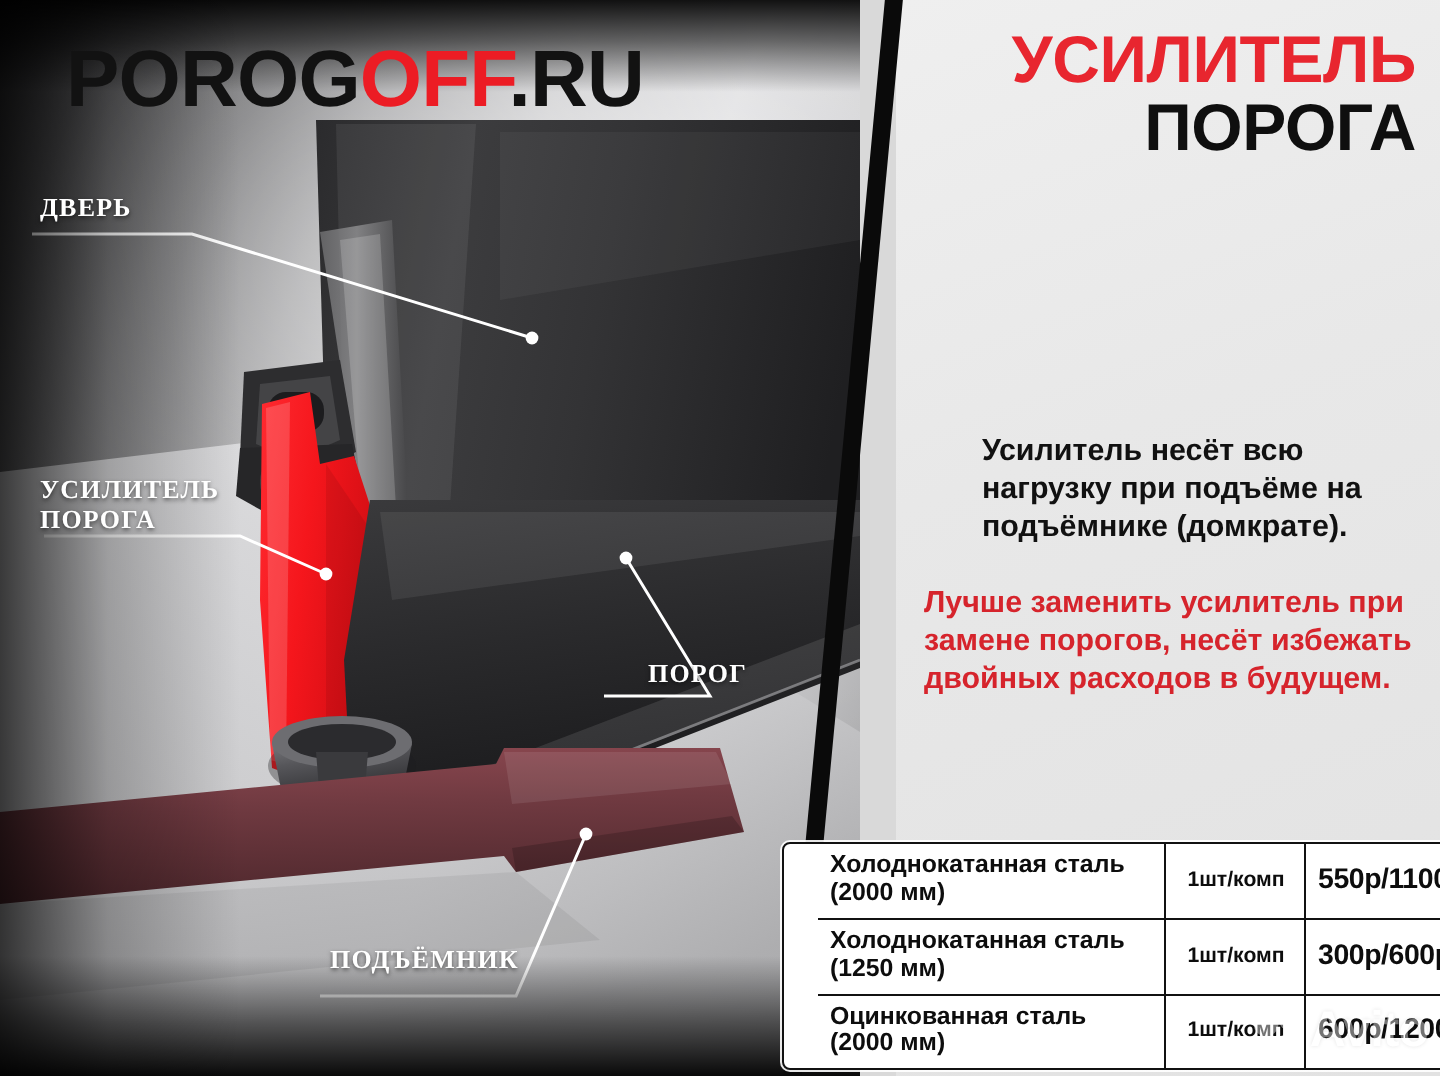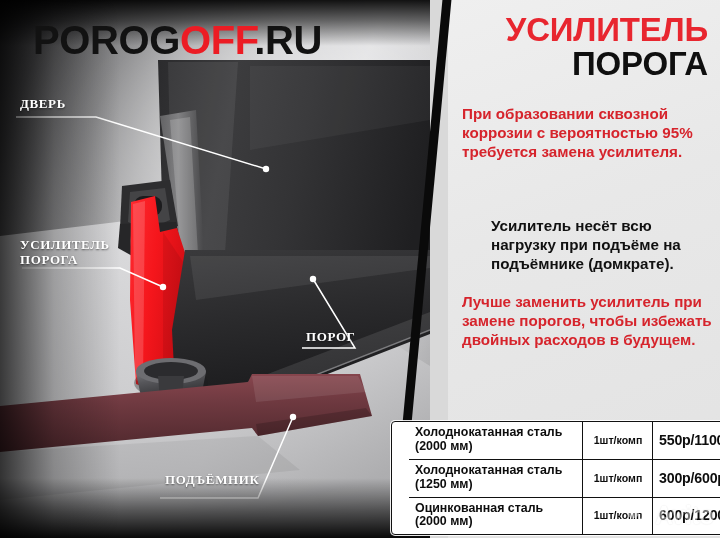--- a/index.html
+++ b/index.html
@@ -68,21 +68,21 @@
     font-weight: 700;
     letter-spacing: 0.6px;
     line-height: 1.18;
     text-shadow: 0 1px 2px rgba(0,0,0,0.55);
     z-index: 30;
     white-space: pre-line;
     font-family: Liberation Serif, serif;
   }
   .callout-door  { left: 20px;  top: 96px;  }
   .callout-reinf { left: 20px;  top: 237px; }
-  .callout-sill  { left: 306px; top: 329px; }
+  .callout-sill  { left: 324px; top: 329px; }
   .callout-lift  { left: 165px; top: 472px; }
 
   
   .diag {
     position: absolute;
     left: 0; top: 0;
     width: 720px; height: 538px;
     z-index: 25;
     pointer-events: none;
   }
@@ -307,23 +307,22 @@
   <div class="callout callout-lift">ПОДЪЁМНИК</div>
 
   <div class="logo"><span class="k">POROG</span><span class="r">OFF</span><span class="k">.RU</span></div>
 
   <div class="text-panel">
     <div class="headline">
       <span class="l1">УСИЛИТЕЛЬ</span>
       <span class="l2">ПОРОГА</span>
     </div>
 
-    <div class="para para-1">При образовании сквозной коррозии с вероятностью 95% требуется замена усилителя.</div>
     <div class="para para-2">Усилитель несёт всю нагрузку при подъёме на подъёмнике (домкрате).</div>
-    <div class="para para-3">Лучше заменить усилитель при замене порогов, чтобы избежать двойных расходов в будущем.</div>
+    <div class="para para-3">Лучше заменить усилитель при замене порогов, несёт избежать двойных расходов в будущем.</div>
   </div>
 
   <svg class="diag" width="720" height="538" viewBox="0 0 720 538">
     <path d="M452,-6 L400,546 L391,546 L443,-6 Z" fill="#0a0a0a"></path>
   </svg>
 
   <div class="price-table">
     <table>
       <tbody>
         <tr>

